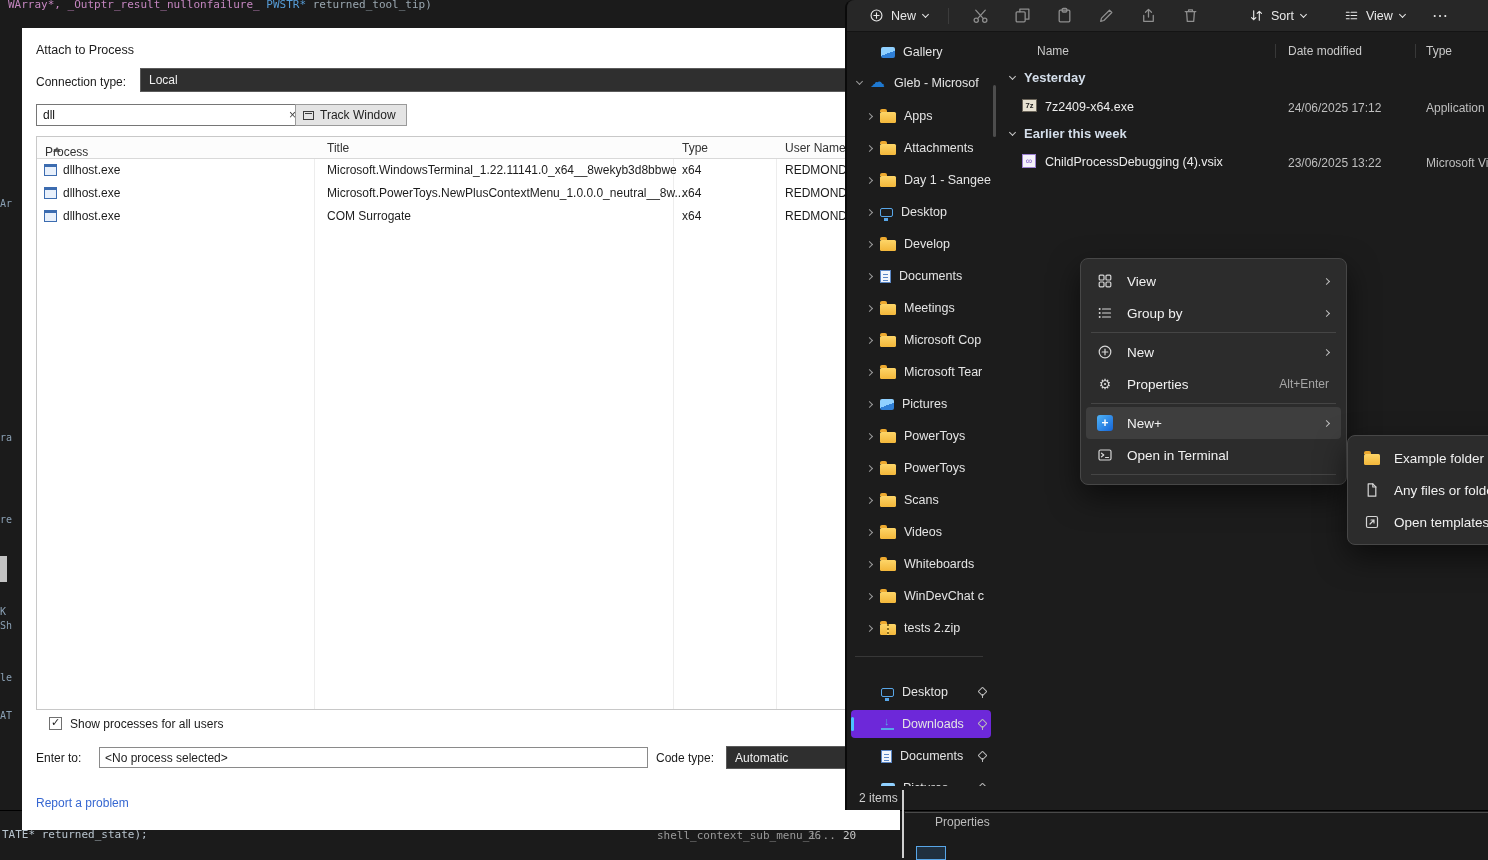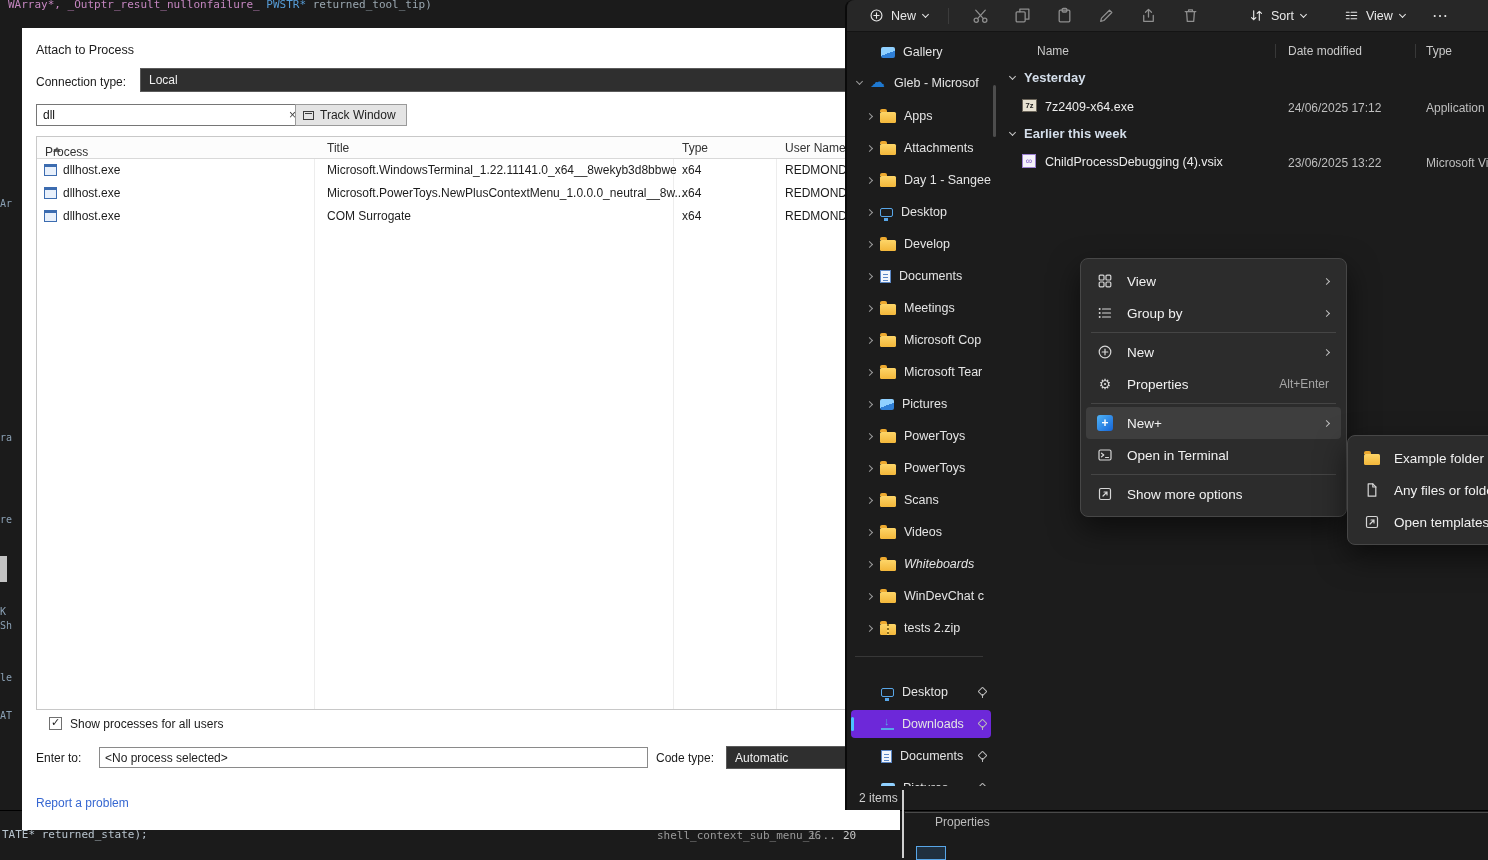--- a/index.html
+++ b/index.html
@@ -359,21 +359,21 @@
     <div class="side-row" style="top:486px; padding-left:16px;">
         <i class="chv r s"></i>
         <span class="fold"></span>
         <span>Scans</span>
       </div>
     <div class="side-row" style="top:518px; padding-left:16px;">
         <i class="chv r s"></i>
         <span class="fold"></span>
         <span>Videos</span>
       </div>
-    <div class="side-row" style="top:550px; padding-left:16px;font-style:italic;">
+    <div class="side-row" style="top:550px; padding-left:16px;">
         <i class="chv r s"></i>
         <span class="fold"></span>
         <span>Whiteboards</span>
       </div>
     <div class="side-row" style="top:582px; padding-left:16px;">
         <i class="chv r s"></i>
         <span class="fold"></span>
         <span>WinDevChat c</span>
       </div>
     <div class="side-row" style="top:614px; padding-left:16px;">
@@ -484,51 +484,42 @@
     <div class="menu-item">
       <span class="mi-icon">
           <svg class="ic" width="16" height="16" viewBox="0 0 16 16">
             <rect x="2" y="3" width="12" height="10" rx="1.5"></rect>
             <path d="M4.5 6.2 l2.3 1.8 -2.3 1.8 M8.5 10.5 h3"></path>
           </svg>
         </span>
       <span class="mi-grow">Open in Terminal</span>
     </div>
     <div class="menu-sep"></div>
+  </div>
+
+  <div class="submenu">
+    <div class="menu-item">
+      <span class="mi-icon">
+          <span class="fold"></span>
+        </span>
+      <span class="mi-grow">Example folder</span>
+    </div>
+    <div class="menu-item">
+      <span class="mi-icon">
+          <svg class="ic" width="16" height="16" viewBox="0 0 16 16">
+            <path d="M4.2 1.8 h4.6 l3 3 v9.4 h-7.6 z"></path>
+            <path d="M8.8 1.8 v3.2 h3.2"></path>
+          </svg>
+        </span>
+      <span class="mi-grow">Any files or folde</span>
+    </div>
     <div class="menu-item">
       <span class="mi-icon">
           <svg class="ic" width="16" height="16" viewBox="0 0 16 16">
             <rect x="2.5" y="2.5" width="11" height="11" rx="1.5"></rect>
             <path d="M6 10 L10 6 M7 6 h3 v3"></path>
           </svg>
         </span>
-      <span class="mi-grow">Show more options</span>
+      <span class="mi-grow">Open templates</span>
     </div>
   </div>
 
-  <div class="submenu">
-    <div class="menu-item">
-      <span class="mi-icon">
-          <span class="fold"></span>
-        </span>
-      <span class="mi-grow">Example folder</span>
-    </div>
-    <div class="menu-item">
-      <span class="mi-icon">
-          <svg class="ic" width="16" height="16" viewBox="0 0 16 16">
-            <path d="M4.2 1.8 h4.6 l3 3 v9.4 h-7.6 z"></path>
-            <path d="M8.8 1.8 v3.2 h3.2"></path>
-          </svg>
-        </span>
-      <span class="mi-grow">Any files or folde</span>
-    </div>
-    <div class="menu-item">
-      <span class="mi-icon">
-          <svg class="ic" width="16" height="16" viewBox="0 0 16 16">
-            <rect x="2.5" y="2.5" width="11" height="11" rx="1.5"></rect>
-            <path d="M6 10 L10 6 M7 6 h3 v3"></path>
-          </svg>
-        </span>
-      <span class="mi-grow">Open templates</span>
-    </div>
-  </div>
-
 </div>
 
 </body></html>

